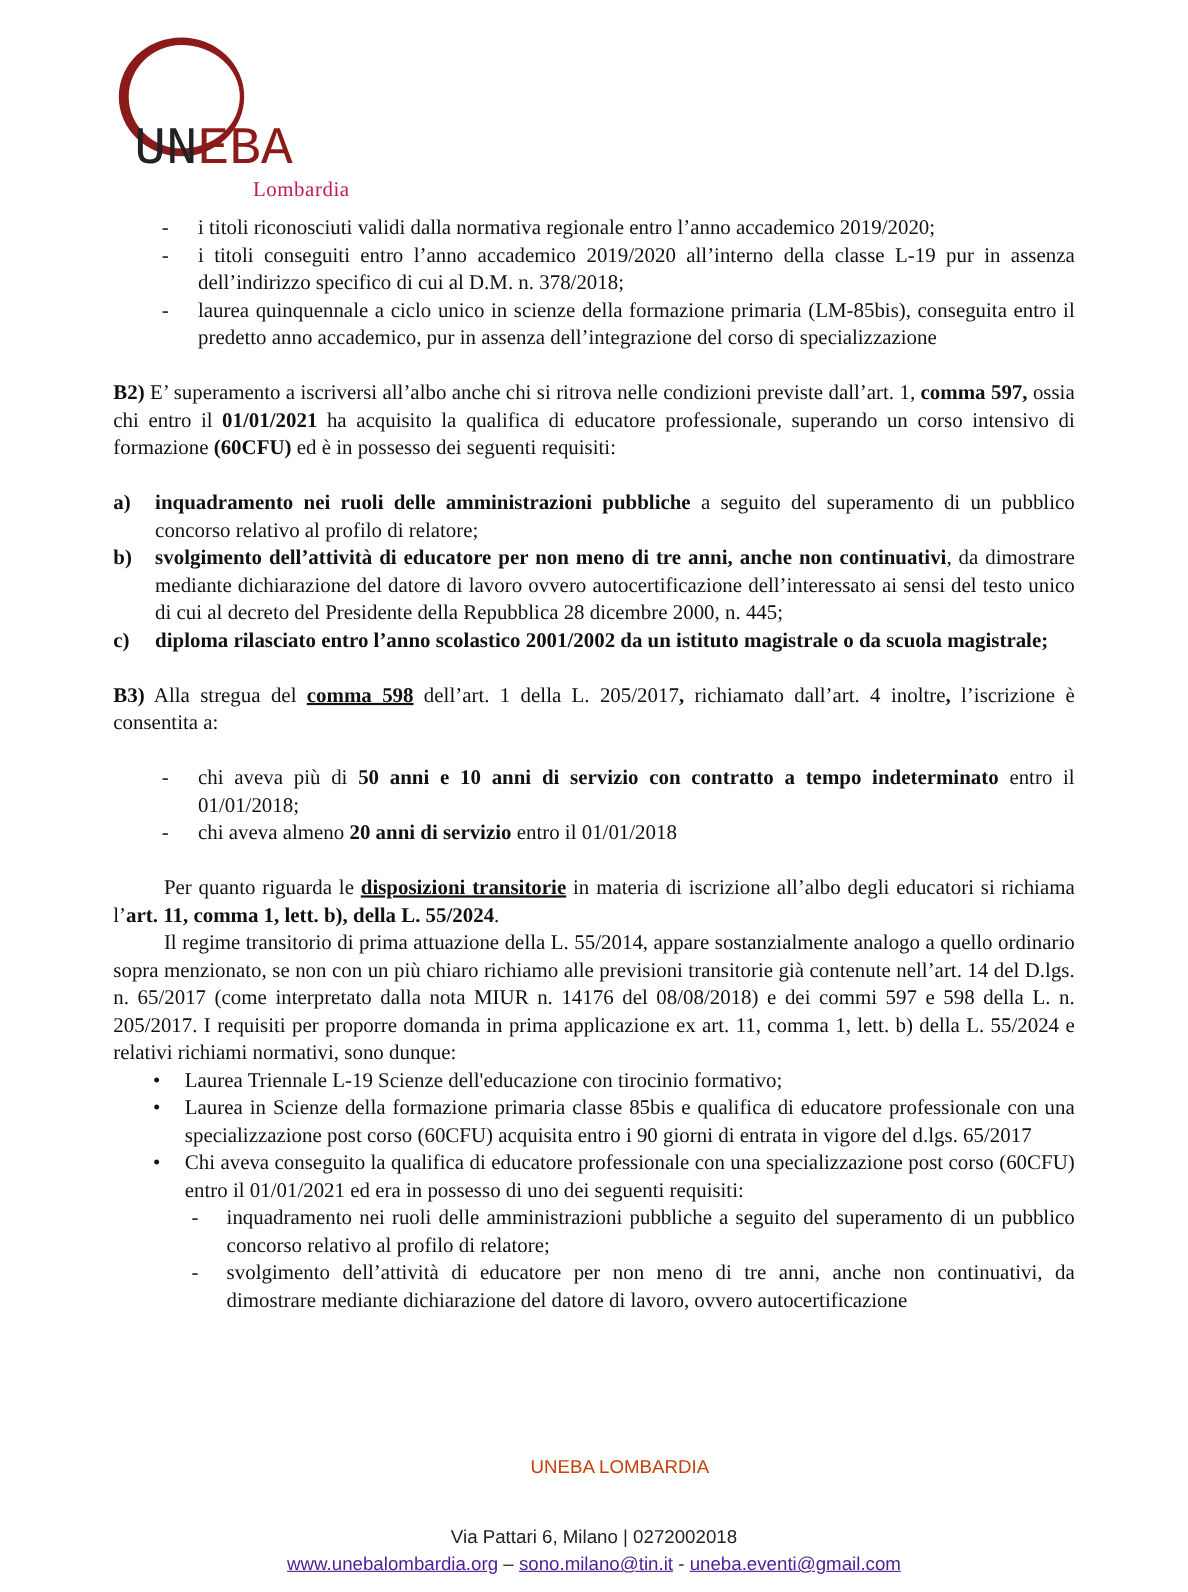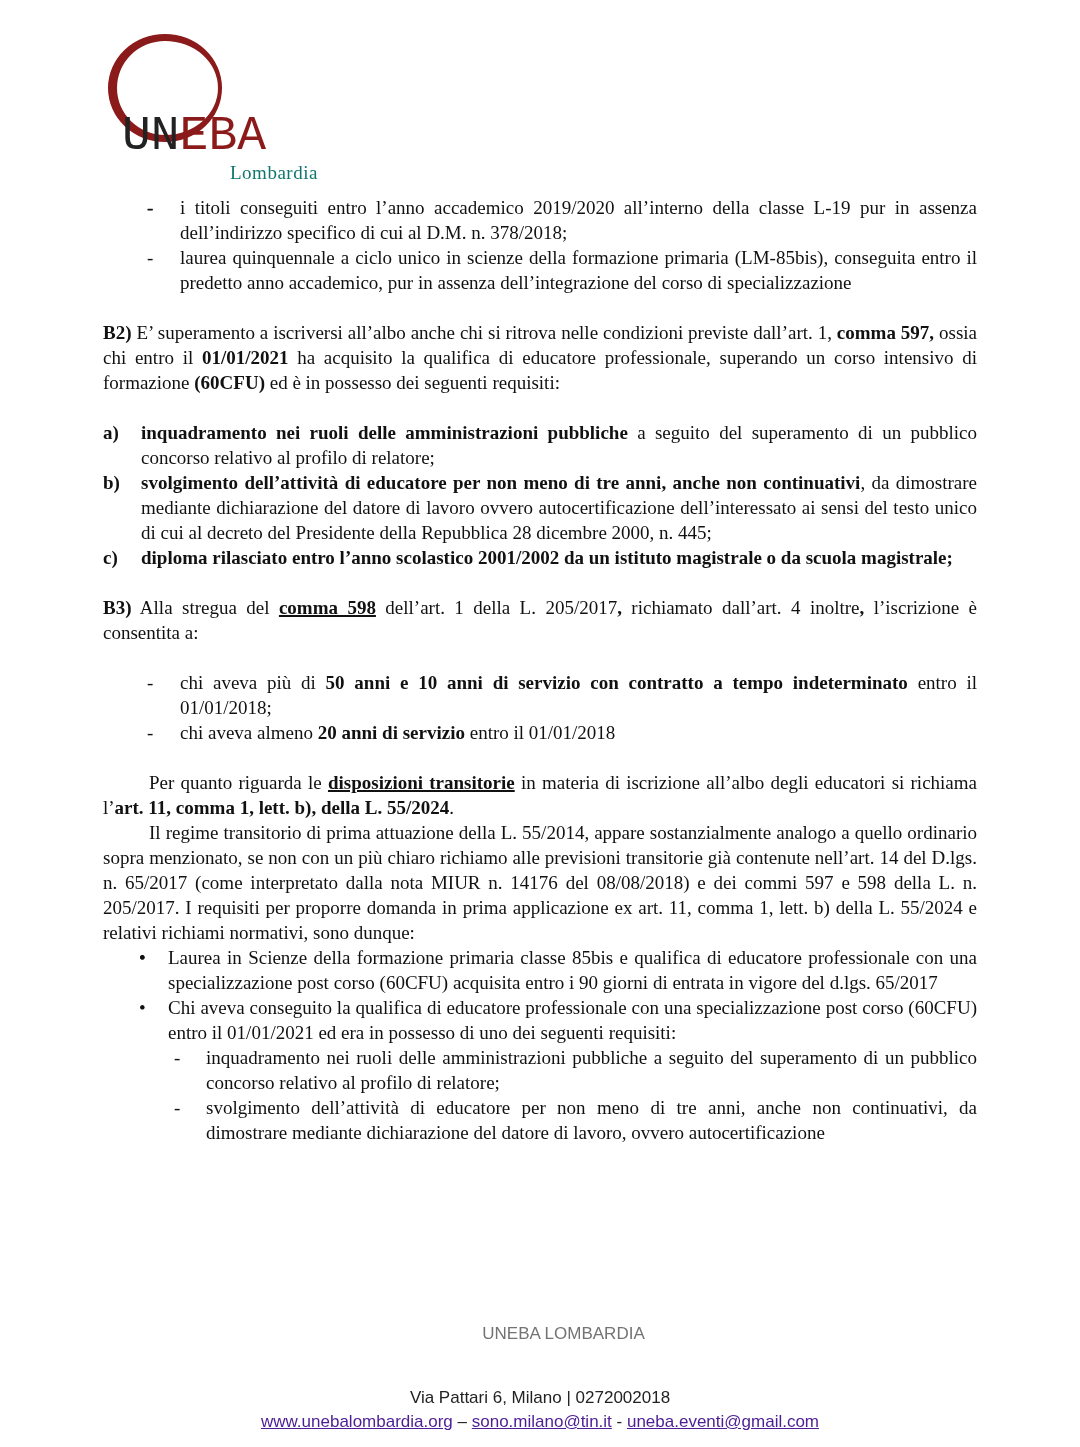--- a/index.html
+++ b/index.html
@@ -5,21 +5,21 @@
   html, body { margin:0; padding:0; background:#fff; }
   body { width:1080px; height:1447px; position:relative; overflow:hidden; color:#111;
          font-family:"Liberation Serif", serif; }
   .logo { position:absolute; left:104px; top:28px; width:220px; height:160px; }
   .logo .ring { position:absolute; left:4px; top:6px; width:114px; height:108px; border:7px solid #8b1a1a;
                 border-radius:50%; box-sizing:border-box; border-left-width:9px; border-right-width:4px; }
   .logo .word { position:absolute; left:18px; top:84px; font-family:Liberation Mono, monospace; font-size:48px;
                 letter-spacing:0px; line-height:1; }
   .logo .un { color:#222; }
   .logo .eba { color:#8b1a1a; }
-  .logo .sub { position:absolute; left:126px; top:134px; font-size:19px; color:#0f766e; font-family:"Liberation Serif", serif; letter-spacing:0.5px; }
+  .logo .sub { position:absolute; left:126px; top:134px; font-size:19px; color:#be185d; font-family:"Liberation Serif", serif; letter-spacing:0.5px; }
 
   .content { position:absolute; left:103px; top:195px; width:874px; font-size:19px; line-height:25px; }
   p { margin:0; text-align:justify; }
   .dashlist, .alist, .bullist { margin:0; padding:0; list-style:none; }
   .dashlist li, .alist li, .bullist li { position:relative; text-align:justify; }
   .dashlist li { padding-left:77px; }
   .dashlist li .mk { position:absolute; left:44px; top:0; }
   .alist li { padding-left:38px; }
   .alist li .mk { position:absolute; left:0; top:0; font-weight:bold; }
   .bullist li { padding-left:65px; }
@@ -27,37 +27,37 @@
   .sublist { margin:0; padding:0; list-style:none; }
   .sublist li { position:relative; padding-left:38px; text-align:justify; }
   .sublist li .mk { position:absolute; left:6px; top:0; }
   .gap25 { height:25px; }
   .indent { text-indent:46px; }
   b { font-weight:bold; }
   u { text-decoration:underline; text-decoration-thickness:2px; }
 
   .footer { position:absolute; left:0; width:1080px; top:1322px; text-align:center;
             font-family:"Liberation Sans", sans-serif; font-size:17px; line-height:24px; }
-  .footer .org { color:#737373;padding-left:47px; }
+  .footer .org { color:#c2410c;padding-left:47px; }
   .footer .addr { color:#222;margin-top:40px; }
   .footer a { color:#4c1d95; text-decoration:underline; }
   .footer .sep { color:#222; }
 </style>
 </head>
 <body>
 
 <div class="logo">
   <div class="ring"></div>
   <div class="word"><span class="un">UN</span><span class="eba">EBA</span></div>
   <div class="sub">Lombardia</div>
 </div>
 
 <div class="content">
   <ul class="dashlist">
-    <li><span class="mk">-</span></li>
+    <li><span class="mk">-</span><span>i titoli riconosciuti validi dalla normativa regionale entro l’anno accademico 2019/2020;</span></li>
     <li><span class="mk">-</span><span>i titoli conseguiti entro l’anno accademico 2019/2020 all’interno della classe L-19 pur in assenza dell’indirizzo specifico di cui al D.M. n. 378/2018;</span></li>
     <li><span class="mk">-</span><span>laurea quinquennale a ciclo unico in scienze della formazione primaria (LM-85bis), conseguita entro il predetto anno accademico, pur in assenza dell’integrazione del corso di specializzazione</span></li>
   </ul>
 
   <div class="gap25"></div>
 
   <p><b>B2)</b><span> E’ superamento a iscriversi all’albo anche chi si ritrova nelle condizioni previste dall’art. 1, </span><b>comma 597,</b><span> ossia chi entro il </span><b>01/01/2021</b><span> ha acquisito la qualifica di educatore professionale, superando un corso intensivo di formazione </span><b>(60CFU)</b><span> ed è in possesso dei seguenti requisiti:</span></p>
 
   <div class="gap25"></div>
 
@@ -77,21 +77,21 @@
     <li><span class="mk">-</span><span>chi aveva più di </span><b>50 anni e 10 anni di servizio con contratto a tempo indeterminato</b><span> entro il 01/01/2018;</span></li>
     <li><span class="mk">-</span><span>chi aveva almeno </span><b>20 anni di servizio</b><span> entro il 01/01/2018</span></li>
   </ul>
 
   <div class="gap25"></div>
 
   <p class="indent"><span>Per quanto riguarda le </span><b><u>disposizioni transitorie</u></b><span> in materia di iscrizione all’albo degli educatori si richiama l’</span><b>art. 11, comma 1, lett. b), della L. 55/2024</b><span>.</span></p>
   <p class="indent">Il regime transitorio di prima attuazione della L. 55/2014,  appare sostanzialmente analogo a quello ordinario sopra menzionato, se non con un più chiaro richiamo alle previsioni transitorie già contenute  nell’art. 14 del D.lgs. n. 65/2017 (come interpretato dalla  nota MIUR n. 14176 del 08/08/2018) e dei commi 597 e 598 della L. n. 205/2017. I requisiti per proporre domanda in prima applicazione ex art. 11, comma 1, lett. b) della L. 55/2024 e relativi richiami normativi, sono dunque:</p>
 
   <ul class="bullist">
-    <li><span class="mk">•</span></li>
+    <li><span class="mk">•</span><span>Laurea Triennale L-19 Scienze dell'educazione con tirocinio formativo;</span></li>
     <li><span class="mk">•</span><span>Laurea in Scienze della formazione primaria classe 85bis e qualifica di educatore professionale con una specializzazione post corso (60CFU) acquisita entro i 90 giorni di entrata in vigore del d.lgs. 65/2017</span></li>
     <li><span class="mk">•</span><span>Chi aveva conseguito la qualifica di educatore professionale con una specializzazione post corso (60CFU) entro il 01/01/2021 ed era in possesso di uno dei seguenti requisiti:</span>
       <ul class="sublist">
         <li><span class="mk">-</span><span>inquadramento nei ruoli delle amministrazioni pubbliche a seguito del superamento di un pubblico concorso relativo al profilo di relatore;</span></li>
         <li><span class="mk">-</span><span>svolgimento dell’attività di educatore per non meno di tre anni, anche non continuativi, da dimostrare mediante dichiarazione del datore di lavoro, ovvero autocertificazione</span></li>
       </ul>
     </li>
   </ul>
 </div>
 

